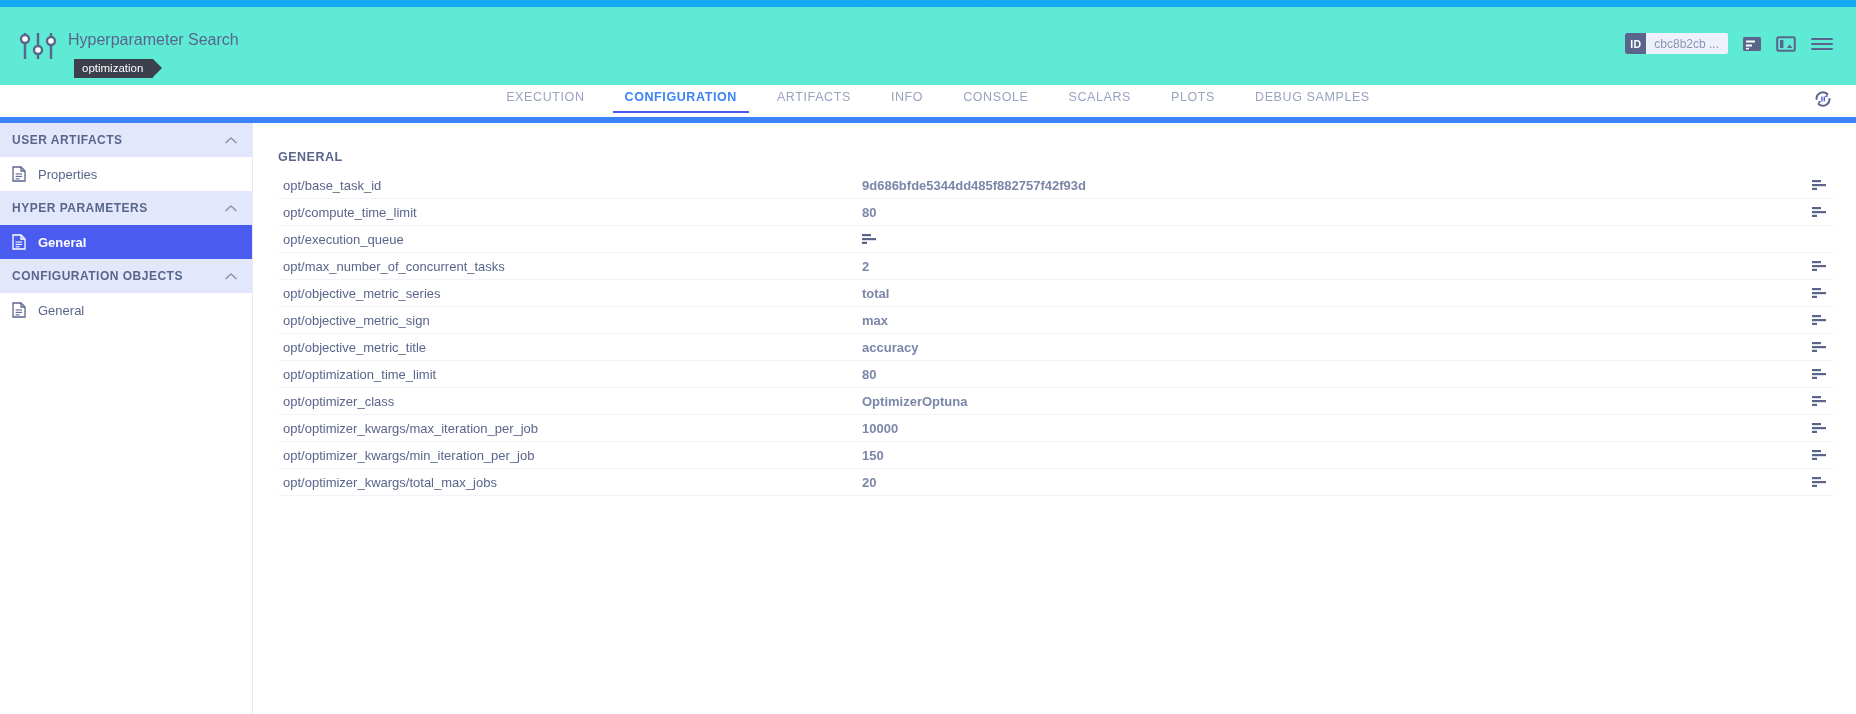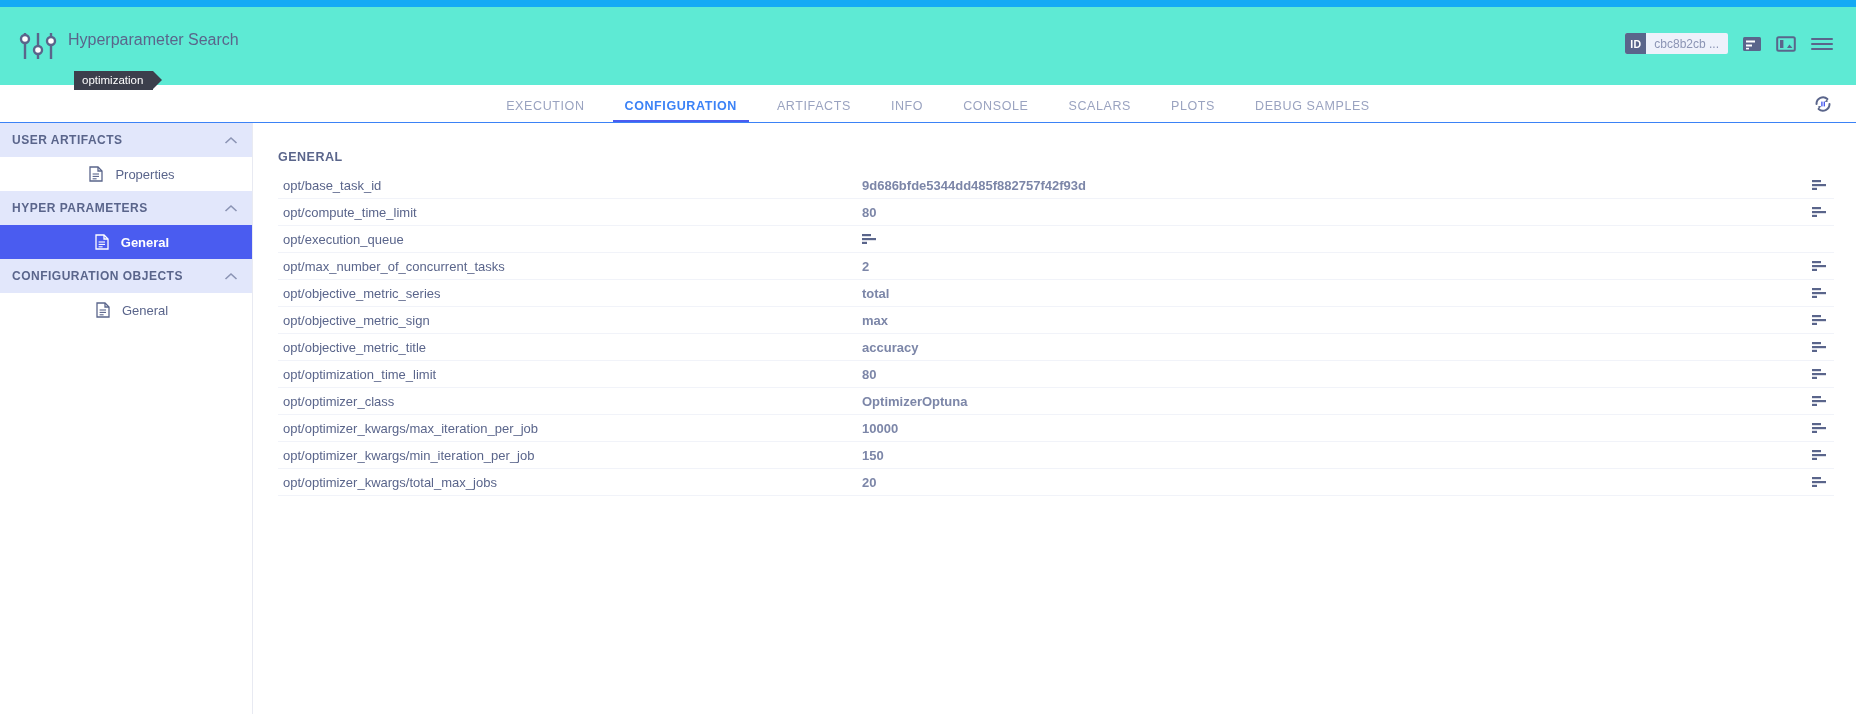--- a/index.html
+++ b/index.html
@@ -44,21 +44,21 @@
     padding-left: 18px; padding-top: 20px;
   }
   .logo-icon { width: 40px; height: 34px; flex: 0 0 auto; margin-top: 2px; }
   .title-block { margin-left: 10px; }
   .task-title {
     font-size: 16px;
     color: #5a658b;
     line-height: 20px;
     padding-top: 3px;
   }
-  .tag-row { margin-top: 20px; padding-left: 6px; }
+  .tag-row { margin-top: 8px; padding-left: 6px; }
   .tag {
     display: inline-flex; align-items: center;
     height: 19px;
     background: #3c3f4c;
     color: #ffffff;
     font-size: 11.5px;
     padding: 0 10px 0 8px;
     position: relative;
   }
   .tag::after {
@@ -96,22 +96,22 @@
     color: #8b94b4;
     font-size: 12px;
     padding: 0 9px 0 8px;
   }
   .hdr-icon { display: flex; align-items: center; cursor: pointer; }
 
   
   .tabbar {
     position: absolute; top: 85px; left: 0;
     width: 1856px; height: 38px;
-    border-bottom: 1px solid #3b82f6;
-    display: flex; align-items: flex-end;
+    border-bottom: 6px solid #3b82f6;
+    display: flex; align-items: center;
   }
   .tabs {
     display: flex; align-items: flex-end;
     margin: 0 auto;
     padding-left: 20px;
   }
   .tab {
     font-size: 12.5px;
     letter-spacing: 0.6px;
     color: #9aa3c0;
@@ -154,21 +154,20 @@
     color: #5a658b;
     letter-spacing: 0.5px;
   }
   .side-section .chev { margin-left: auto; }
   .side-item {
     height: 34px;
     display: flex; align-items: center;
     padding-left: 12px;
     cursor: pointer;
     background: #ffffff;
-    justify-content: center;
   }
   .side-item.selected { background: #4a5cf0; }
   .side-item-label {
     font-size: 13px;
     color: #5a658b;
     margin-left: 12px;
   }
   .side-item.selected .side-item-label { color: #ffffff; font-weight: bold; }
   .doc-icon { width: 14px; height: 16px; flex: 0 0 auto; }
 

